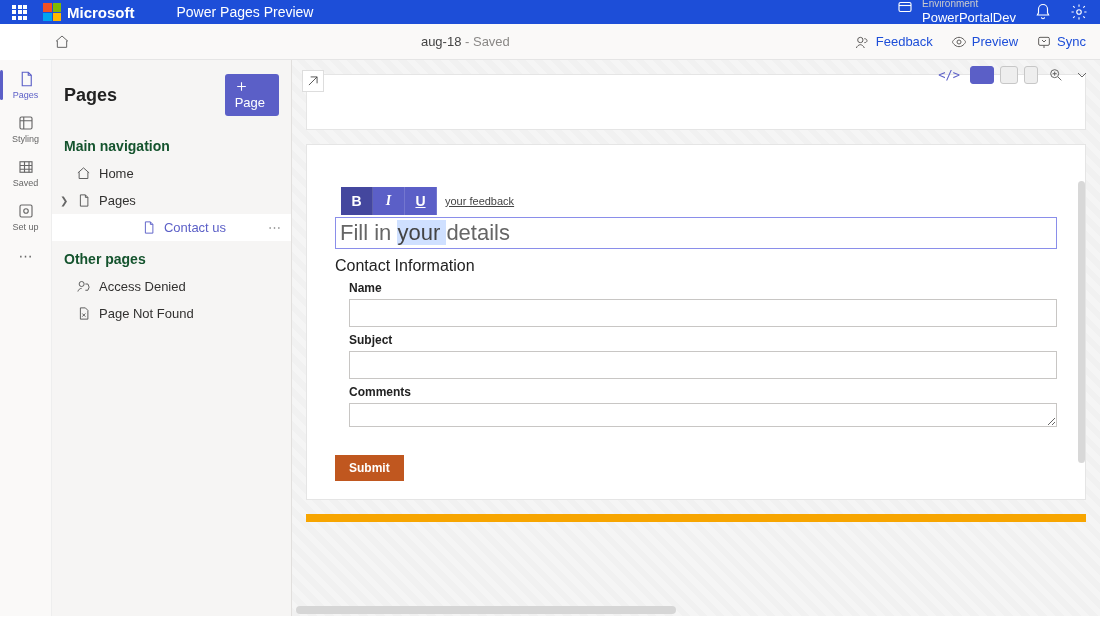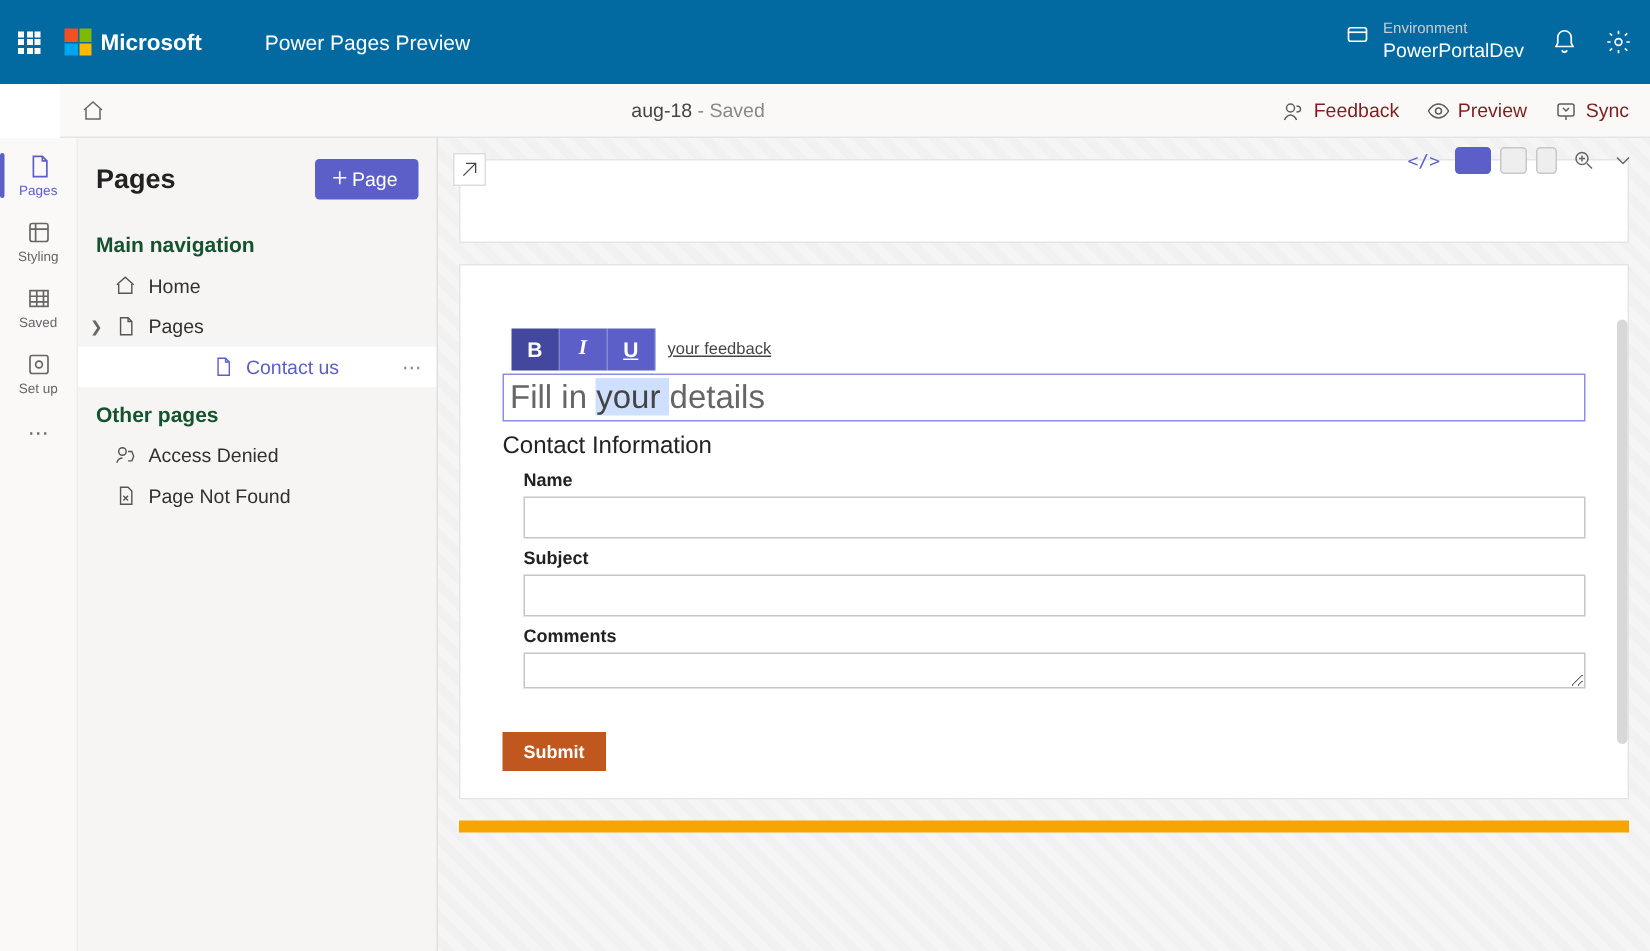--- a/index.html
+++ b/index.html
@@ -1,19 +1,19 @@
 <!DOCTYPE html>
 <html><head>
 <meta charset="utf-8">
 <style>
 * { box-sizing: border-box; margin: 0; padding: 0; font-family: "Segoe UI", Arial, sans-serif; }
 html, body { width: 1100px; height: 634px; overflow: hidden; background: #fff; }
 
 
-.topbar { height: 56px; background: #0369a1; color: #fff; display: flex; align-items: center; padding: 0 12px; font-size: 13px; justify-content: center; }
+.topbar { height: 24px; background: #1d4ed8; color: #fff; display: flex; align-items: center; padding: 0 12px; font-size: 13px; justify-content: center; }
 .waffle { width: 15px; height: 15px; display: grid; grid-template-columns: repeat(3,1fr); grid-template-rows: repeat(3,1fr); gap: 1.5px; margin-right: 16px; cursor:pointer;}
 .waffle span { background:#fff; }
 .mslogo { display:flex; align-items:center; gap:6px; margin-right: 42px;}
 .mslogo-grid { width:18px; height:18px; display:grid; grid-template-columns:1fr 1fr; grid-template-rows:1fr 1fr; gap:1px;}
 .mslogo-grid span:nth-child(1){background:#f25022;}
 .mslogo-grid span:nth-child(2){background:#7fba00;}
 .mslogo-grid span:nth-child(3){background:#00a4ef;}
 .mslogo-grid span:nth-child(4){background:#ffb900;}
 .mslogo-text { font-size:15px; font-weight:600;}
 .app-title { font-size:14px; }
@@ -22,37 +22,37 @@
 .env-block .env-label { color:#ccc; font-size:10px;}
 .env-block .env-value { font-size:13px; color:#fff;}
 .topbar-right svg { width:18px; height:18px; stroke:#fff; fill:none; stroke-width:1.5; cursor:pointer;}
 
 
 .cmdbar { height: 36px; border-bottom:1px solid #e5e5e5; background:#faf9f8; display:flex; align-items:center; padding:0 14px; font-size:13px; color:#323130;margin-left:40px;}
 .cmdbar .home-icon { width:16px; height:16px; stroke:#666; fill:none; stroke-width:1.5; margin-right: 6px; cursor:pointer;}
 .cmdbar .doc-label { margin:0 auto; color:#444;}
 .cmdbar .doc-label .saved { color:#8a8886;}
 .cmdbar .right-actions { display:flex; gap:18px; align-items:center;}
-.cmdbar .act { display:flex; align-items:center; gap:5px; cursor:pointer; color:#7f1d1d;}
+.cmdbar .act { display:flex; align-items:center; gap:5px; cursor:pointer; color:#1d4ed8;}
 .cmdbar .act svg { width:16px; height:16px; stroke:#605e5c; fill:none; stroke-width:1.5;}
 
 
 .layout { display:flex; height:calc(634px - 42px - 36px); }
 
 .rail { width:52px; background:#faf9f8; border-right:1px solid #eee; display:flex; flex-direction:column; align-items:center; padding-top:4px; gap:2px;}
 .rail .rail-item { width:100%; display:flex; flex-direction:column; align-items:center; font-size:9px; color:#666; padding:6px 0; cursor:pointer; position:relative;}
 .rail .rail-item.active { color:#5b5fc7;}
 .rail .rail-item.active::before { content:""; position:absolute; left:0; top:6px; bottom:6px; width:3px; background:#5b5fc7; border-radius:2px;}
 .rail svg { width:18px; height:18px; stroke:currentColor; fill:none; stroke-width:1.5; margin-bottom:2px;}
 .rail .dots { font-size:14px; color:#666; padding:8px 0; cursor:pointer;}
 
 .sidepanel { width:240px; background:#f6f5f4; border-right:1px solid #e1dfdd; padding:14px 0 0 0; overflow:auto;}
 .sidepanel .sp-head { display:flex; align-items:center; justify-content:space-between; padding:0 12px 12px 12px;}
 .sidepanel .sp-title { font-size:18px; font-weight:700; color:#222;}
-.sidepanel .add-page { background:#5b5fc7; color:#fff; border:none; border-radius:3px; padding:6px 14px 6px 10px; font-size:13px; display:flex; align-items:flex-start; gap:2px; cursor:pointer;}
+.sidepanel .add-page { background:#5b5fc7; color:#fff; border:none; border-radius:3px; padding:6px 14px 6px 10px; font-size:13px; display:flex; align-items:flex-start; gap:2px; cursor:pointer;flex-direction:column;}
 .sidepanel .add-page svg{ width:13px; height:13px; stroke:#fff; stroke-width:2;}
 .sidepanel .section-title { font-size:14px; font-weight:600; color:#14532d; padding:10px 12px 6px 12px;}
 .sidepanel .tree { list-style:none; }
 .sidepanel .tree li { display:flex; align-items:center; gap:8px; padding:6px 12px 6px 24px; font-size:13px; color:#323130; cursor:pointer; position:relative;}
 .sidepanel .tree li .chev { position:absolute; left:8px; font-size:10px; color:#666; }
 .sidepanel .tree li.indent { padding-left:36px;justify-content:center;}
 .sidepanel .tree li.active { background:#fff; color:#5b5fc7;}
 .sidepanel .tree li.active .dots-more { color:#888; position:absolute; right:10px;}
 .sidepanel svg.ic { width:15px; height:15px; stroke:#555; fill:none; stroke-width:1.5;}
 .sidepanel li.active svg.ic { stroke:#5b5fc7;}

